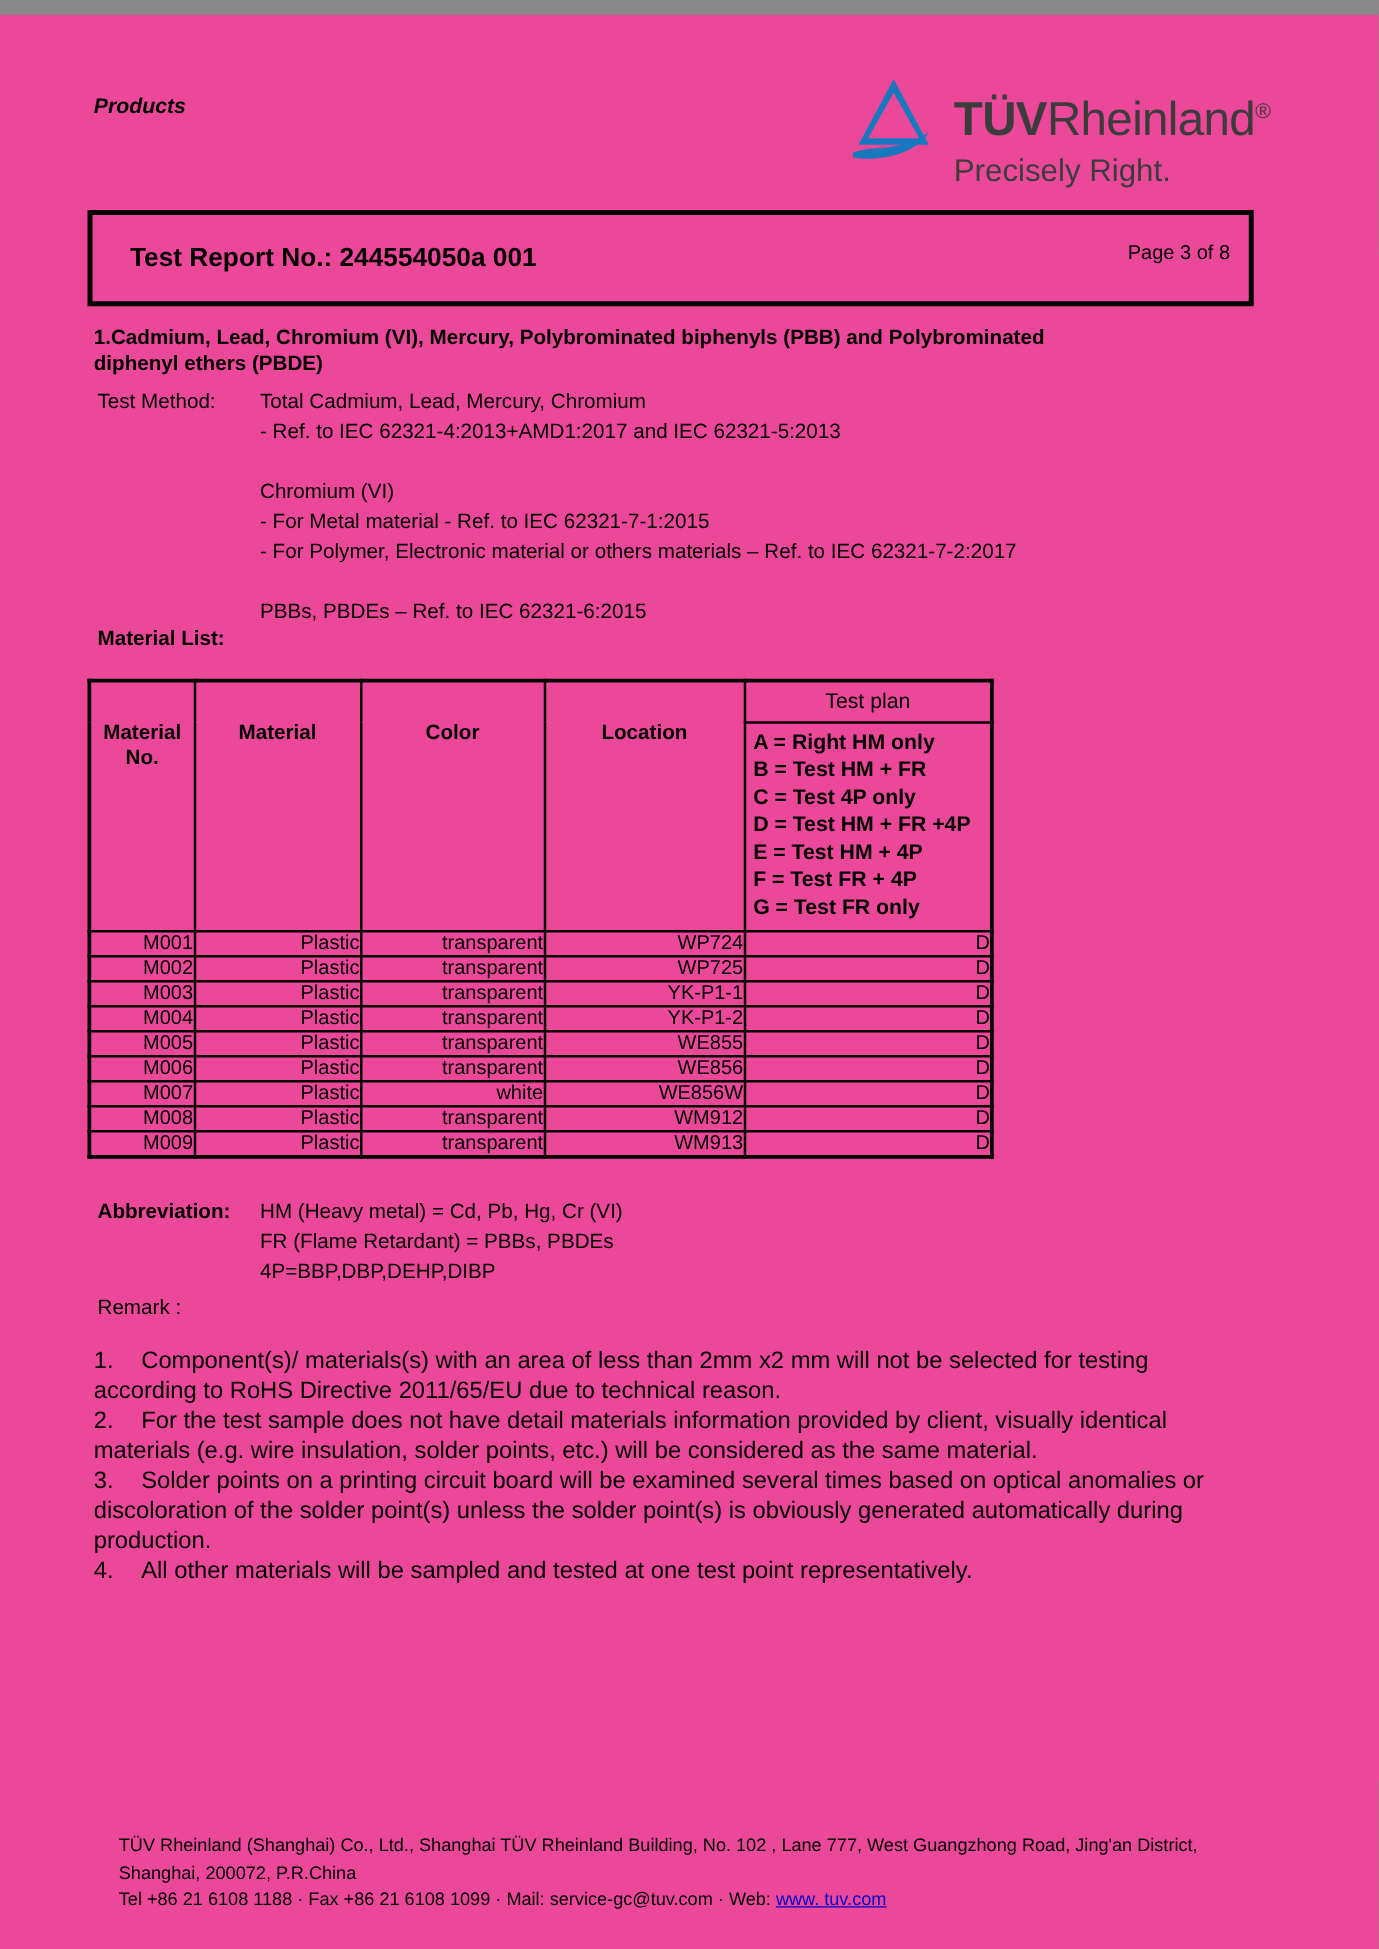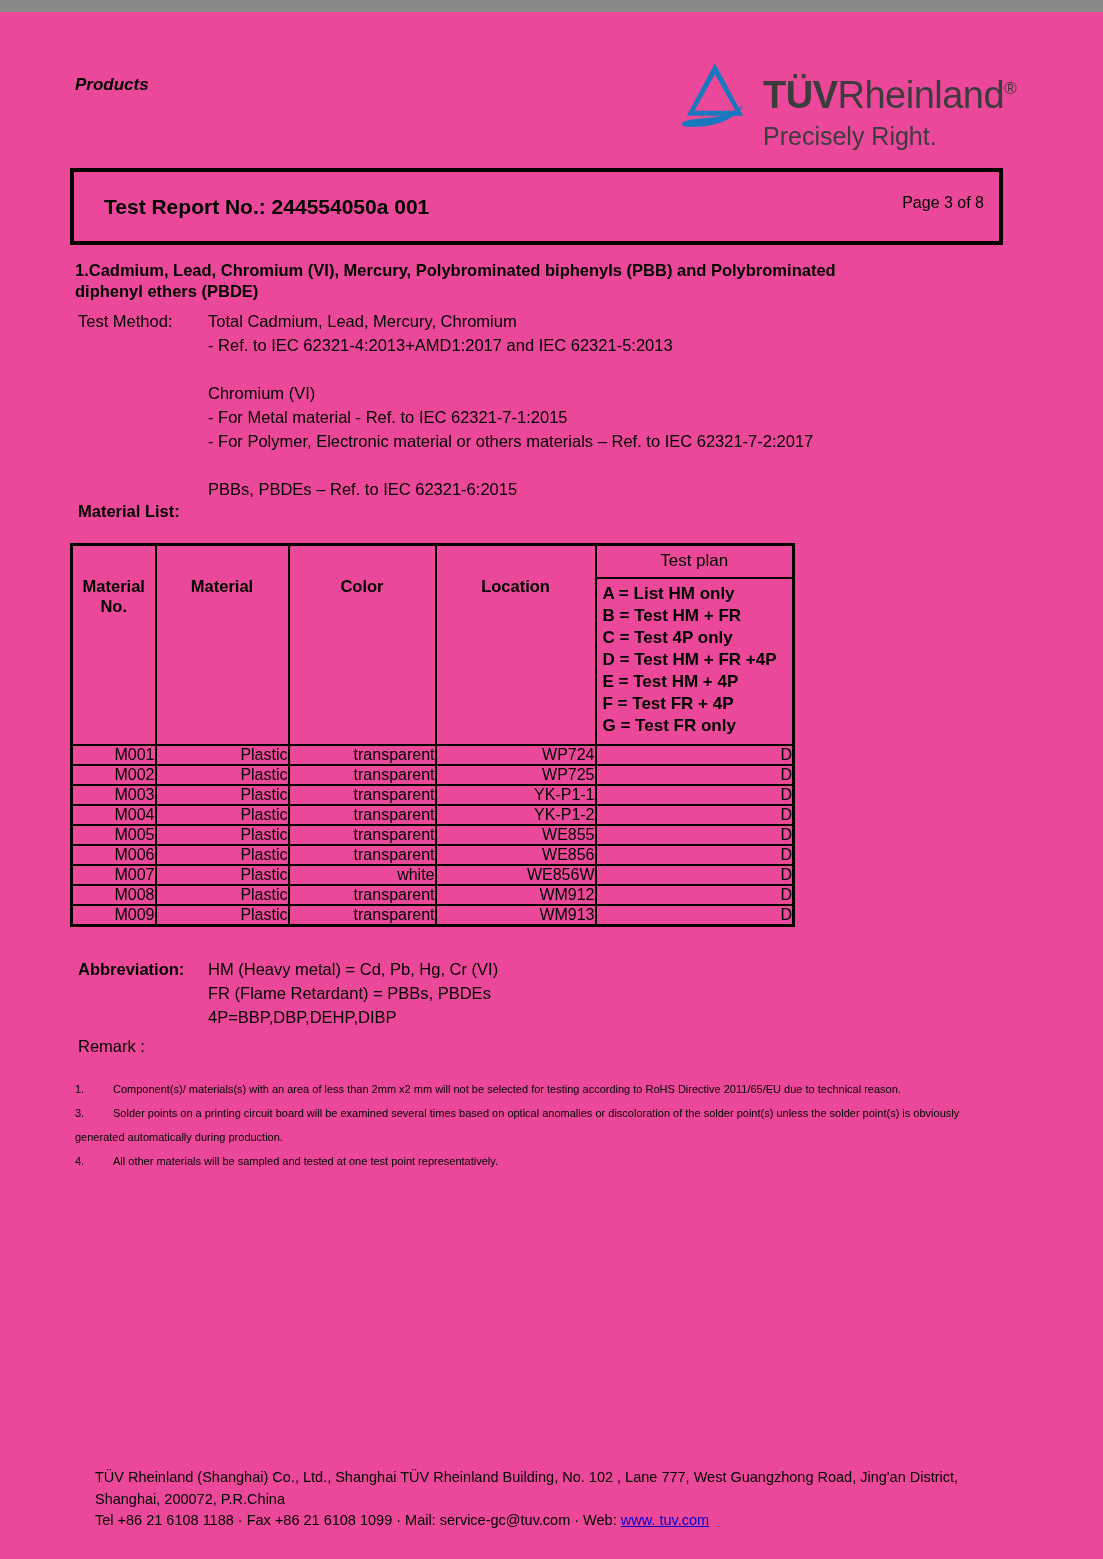--- a/index.html
+++ b/index.html
@@ -52,21 +52,21 @@
     vertical-align:top; padding-top:30px; text-align:center;
     font-weight:bold; font-size:16.5px; line-height:20px;
   }
   th.testplan-h { height:33px; text-align:center; font-weight:normal; font-size:17px; vertical-align:middle; }
   td.legend { padding:4px 2px 7px 6px; vertical-align:top; }
   td.legend .legend-line { font-weight:bold; font-size:17px; line-height:22px; white-space:nowrap; }
   td.data { height:15px; text-align:right; font-size:16px; vertical-align:middle; }
   
   .abbr-block { margin-top:30px; }
   .remark-label { margin:5px 0 0 78px; font-size:16.5px; line-height:24px; }
-  .remarks { margin:19px 0 0 75px; width:928px; font-size:11px; line-height:24px; }
+  .remarks { margin:19px 0 0 75px; width:928px; font-size:19px; line-height:24px; }
   .remark-item { margin:0; }
   .remark-num { display:inline-block; width:38px; }
   
   .footer {
     position:absolute; left:95px; top:1455px; width:960px;
     font-size:14.5px; line-height:21.5px;
   }
   .footer-link { color:#0000CC; text-decoration:underline; cursor:pointer; }
 </style>
 </head>
@@ -124,21 +124,21 @@
     <tbody>
         <tr>
       <th class="col-label" rowspan="2">Material No.</th>
       <th class="col-label" rowspan="2">Material</th>
       <th class="col-label" rowspan="2">Color</th>
       <th class="col-label" rowspan="2">Location</th>
       <th class="testplan-h">Test plan</th>
     </tr>
     <tr>
       <td class="legend">
-        <div class="legend-line">A = List HM only</div>
+        <div class="legend-line">A = Right HM only</div>
         <div class="legend-line">B = Test HM + FR</div>
         <div class="legend-line">C = Test 4P only</div>
         <div class="legend-line">D = Test HM + FR +4P</div>
         <div class="legend-line">E = Test HM + 4P</div>
         <div class="legend-line">F = Test FR + 4P</div>
         <div class="legend-line">G = Test FR only</div>
       </td>
     </tr>
     <tr>
       <td class="data">M001</td>
@@ -211,20 +211,21 @@
     <div class="block-content">
       <div class="line">HM (Heavy metal) = Cd, Pb, Hg, Cr (VI)</div>
       <div class="line">FR (Flame Retardant) = PBBs, PBDEs</div>
       <div class="line">4P=BBP,DBP,DEHP,DIBP</div>
     </div>
   </div>
 
   <div class="remark-label">Remark :</div>
   <div class="remarks">
     <p class="remark-item"><span class="remark-num">1.</span><span>Component(s)/ materials(s) with an area of less than 2mm x2 mm will not be selected for testing according to RoHS Directive 2011/65/EU due to technical reason.</span></p>
+    <p class="remark-item"><span class="remark-num">2.</span><span>For the test sample does not have detail materials information provided by client, visually identical materials (e.g. wire insulation, solder points, etc.) will be considered as the same material.</span></p>
     <p class="remark-item"><span class="remark-num">3.</span><span>Solder points on a printing circuit board will be examined several times based on optical anomalies or discoloration of the solder point(s) unless the solder point(s) is obviously generated automatically during production.</span></p>
     <p class="remark-item"><span class="remark-num">4.</span><span>All other materials will be sampled and tested at one test point representatively.</span></p>
   </div>
 
   <div class="footer">
     <div>TÜV Rheinland (Shanghai) Co., Ltd., Shanghai TÜV Rheinland Building, No. 102 , Lane 777, West Guangzhong Road, Jing'an District,</div>
     <div>Shanghai, 200072, P.R.China</div>
     <div><span>Tel +86 21 6108 1188 · Fax +86 21 6108 1099 · Mail: service-gc@tuv.com · Web: </span><a class="footer-link">www. tuv.com</a></div>
   </div>
 

